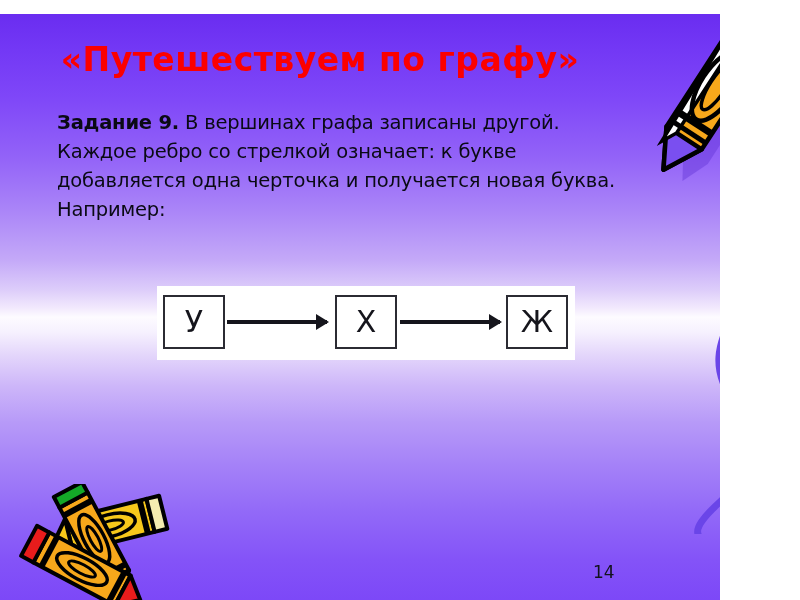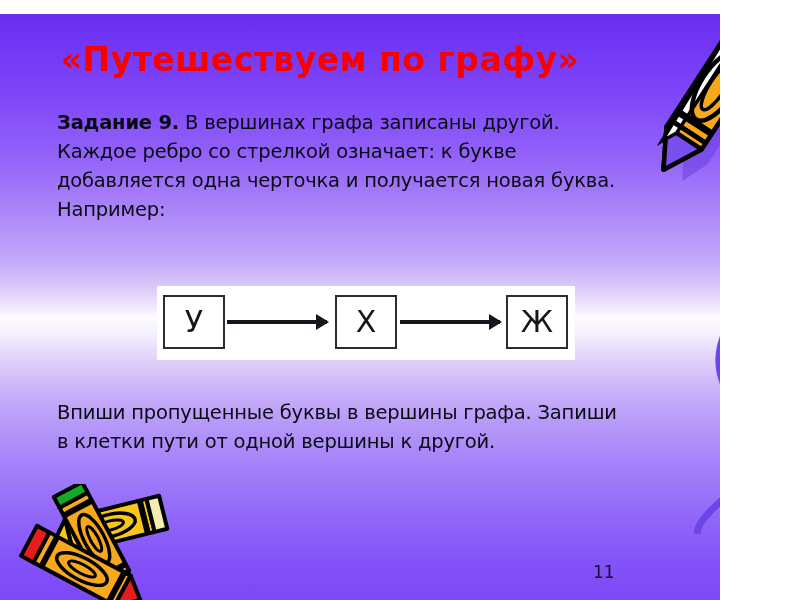--- a/index.html
+++ b/index.html
@@ -166,23 +166,22 @@
     </div>
 
     <div class="edge" id="edge-2"></div>
 
     <div class="node-box" id="node-3">
       <span class="node-letter">Ж</span>
     </div>
 
   </div>
 
-  <div class="body-text" id="para-bottom">Впиши пропущенные буквы в вершины графа. Запиши в клетки пути от одной вершины к другой.</div>
-
-  <div id="page-number">11</div>
+
+  <div id="page-number">14</div>
 
   <svg class="deco" id="crayon-top-right" width="175" height="200" viewBox="0 0 175 200">
     <g transform="rotate(33 87 100)">
 
       <path d="M63 10 L104 10 L104 150 L92 178 L75 150 Z" fill="#6336d8" opacity="0.45" transform="translate(9,7)"></path>
 
       <path d="M58 8 L100 8 L100 148 L79 186 L58 148 Z" fill="#f7a81b" stroke="#000" stroke-width="4.5" stroke-linejoin="round"></path>
 
       <path d="M58 148 L100 148 L79 186 Z" fill="#7a4ff0" stroke="#000" stroke-width="4.5" stroke-linejoin="round"></path>
 

